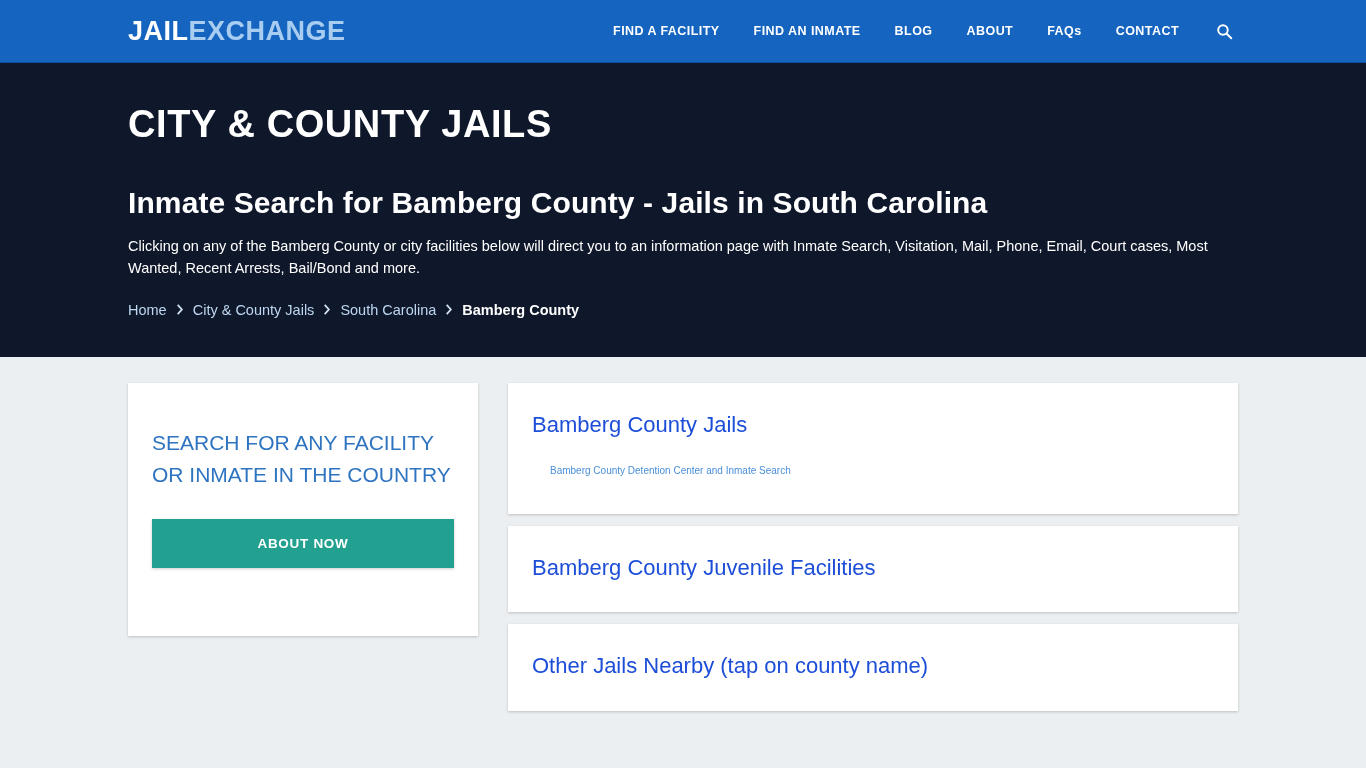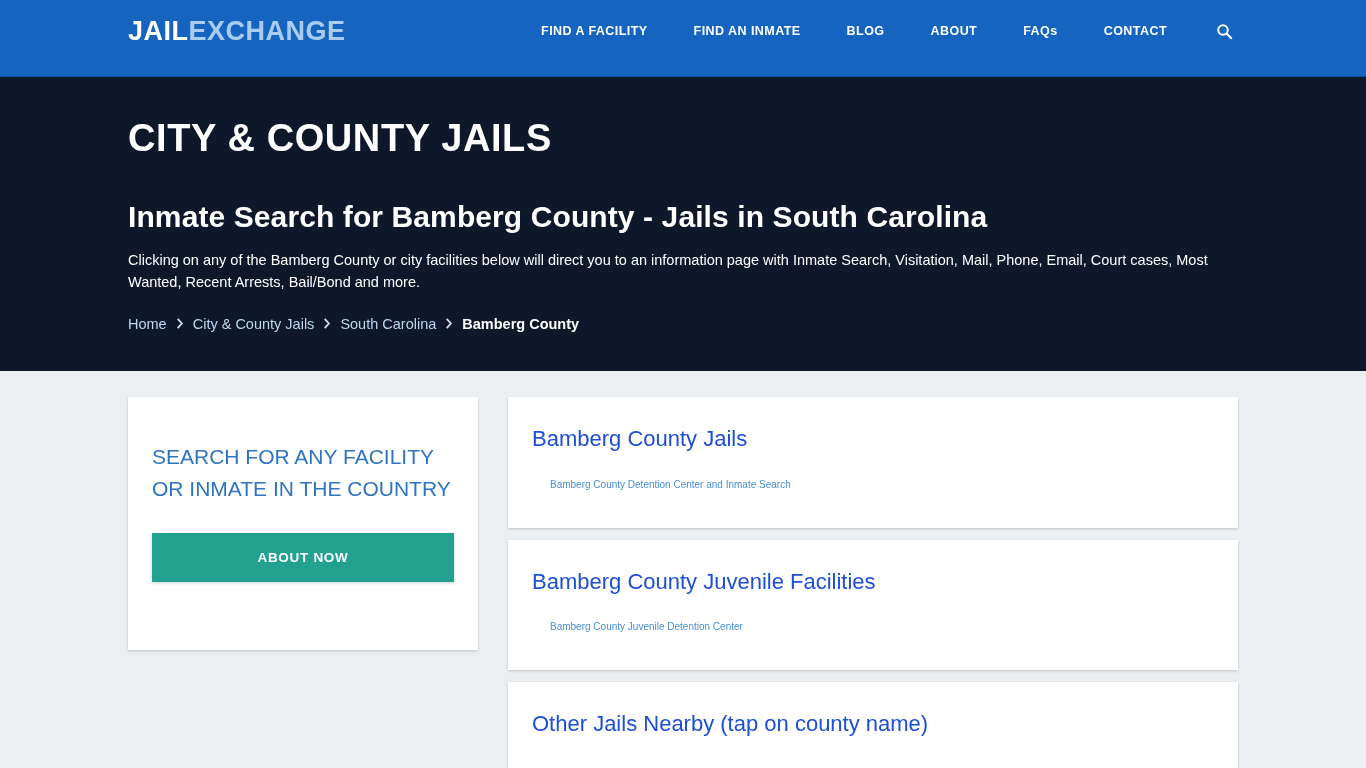--- a/index.html
+++ b/index.html
@@ -12,21 +12,21 @@
 
   body {
     font-family: "Liberation Sans", sans-serif;
     background: #eceff1;
     color: #333;
     -webkit-font-smoothing: antialiased;
   }
 
   
   .topbar {
-    height: 77px;
+    height: 63px;
     background: #1565c0;
     border-bottom: 1px solid #0d4f9e;
     display: flex;
     align-items: center;
     position: relative;
   }
 
   .logo {
     position: absolute;
     left: 128px;
@@ -41,21 +41,21 @@
   .logo .logo-jail { color: #ffffff; }
   .logo .logo-exchange { color: #a9cdf0; }
 
   .nav {
     position: absolute;
     right: 128px;
     top: 0;
     height: 63px;
     display: flex;
     align-items: center;
-    gap: 16px;
+    gap: 4px;
   }
 
   .nav-item {
     color: #ffffff;
     font-size: 12.5px;
     font-weight: bold;
     letter-spacing: 0.45px;
     padding: 0 15px;
     white-space: nowrap;
     cursor: pointer;
@@ -275,25 +275,20 @@
       <h2 class="facility-card-title">Bamberg County Jails</h2>
       <ul class="facility-links">
         <li>
           <a class="facility-link" href="#">Bamberg County Detention Center and Inmate Search</a>
         </li>
       </ul>
     </section>
 
     <section class="card facility-card">
       <h2 class="facility-card-title">Bamberg County Juvenile Facilities</h2>
-      <ul class="facility-links">
-        <li>
-          <a class="facility-link" href="#">Bamberg County Juvenile Detention Center</a>
-        </li>
-      </ul>
     </section>
 
     <section class="card facility-card last">
       <h2 class="facility-card-title">Other Jails Nearby (tap on county name)</h2>
     </section>
 
   </main>
 </div>
 
 </body></html>

